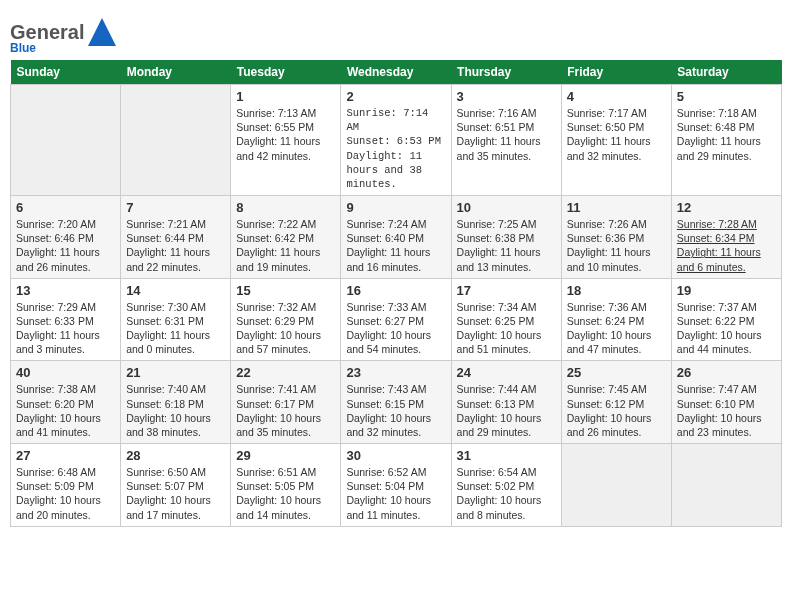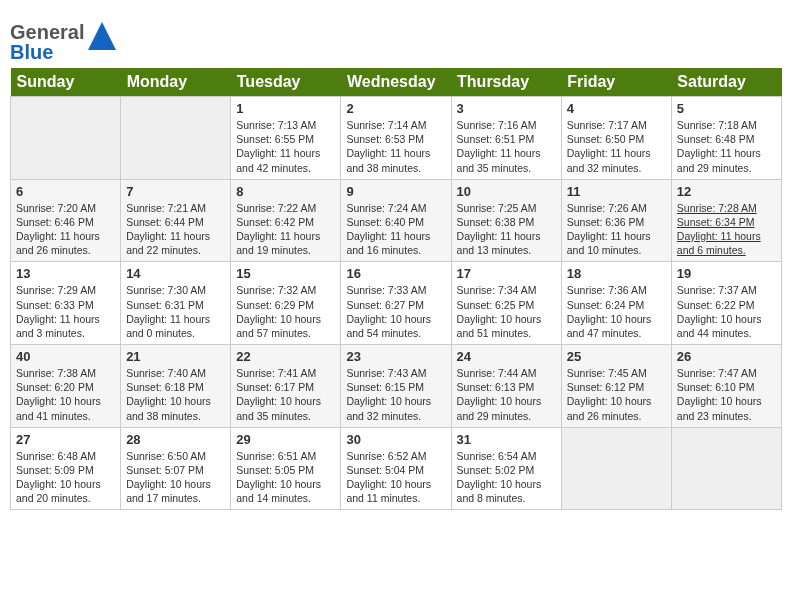--- a/index.html
+++ b/index.html
@@ -29,25 +29,25 @@
       font-size: 15px;
       color: #333;
       margin-top: 2px;
     }
     table {
       width: 100%;
       border-collapse: collapse;
       font-size: 11px;
     }
     thead tr th {
-      background: #4d7c0f;
+      background: #15803d;
       color: #fff;
       text-align: left;
       padding: 5px 6px;
-      font-size: 16px;
+      font-size: 12px;
       font-weight: bold;
     }
     tbody tr td {
       border: 1px solid #ccc;
       vertical-align: top;
       padding: 4px 5px;
       width: 14.28%;
       min-height: 80px;
       color: #333;
     }
@@ -79,21 +79,21 @@
       display: flex;
       flex-direction: column;
       line-height: 1;
     }
     .general-text {
       font-size: 20px;
       font-weight: bold;
       color: #555;
     }
     .blue-text {
-      font-size: 20px;
+      font-size: 12px;
       font-weight: bold;
       color: #1565c0;
     }
     .logo-svg {
       margin-left: 4px;
       margin-top: -4px;
     }
   </style>
 </head>
 <body>
@@ -127,21 +127,21 @@
         <td class="empty-cell"></td>
         <td class="empty-cell"></td>
         <td>
           <span class="day-num">1</span>
           <div class="day-info" style="white-space: pre-line;">Sunrise: 7:13 AM
 Sunset: 6:55 PM
 Daylight: 11 hours and 42 minutes.</div>
         </td>
         <td>
           <span class="day-num">2</span>
-          <div class="day-info" style="white-space: pre-line;">Sunrise: 7:14 AM
+          <div class="day-info" style="white-space: pre-line; font-family: Liberation Mono, monospace;">Sunrise: 7:14 AM
 Sunset: 6:53 PM
 Daylight: 11 hours and 38 minutes.</div>
         </td>
         <td>
           <span class="day-num">3</span>
           <div class="day-info" style="white-space: pre-line;">Sunrise: 7:16 AM
 Sunset: 6:51 PM
 Daylight: 11 hours and 35 minutes.</div>
         </td>
         <td>

